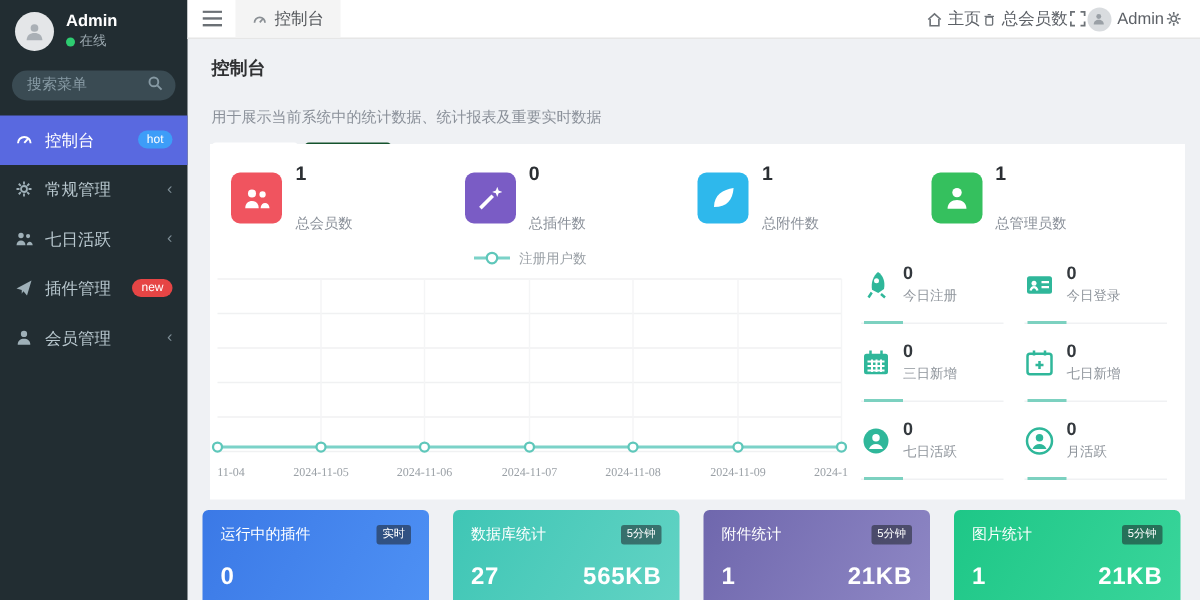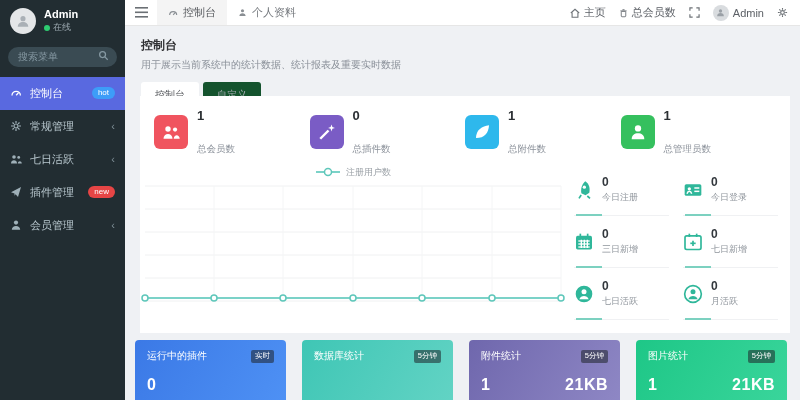--- a/index.html
+++ b/index.html
@@ -36,29 +36,29 @@
   .pill { font-size:8px; color:#fff; border-radius:7px; padding:1px 6px; line-height:10px; }
   .pill-hot { background:#3d9df8; }
   .pill-new { background:#e64545; }
 
   
   .navbar { position:absolute; left:125px; top:0; width:675px; height:26px; background:#fff; border-bottom:1px solid #e6e6e6; display:flex; align-items:stretch; }
   .nav-burger { width:32px; display:flex; align-items:center; justify-content:center; color:#6b7075; cursor:pointer; }
   .nav-tab { display:flex; align-items:center; gap:5px; padding:0 11px; font-size:11px; color:#73777c; cursor:pointer; }
   .nav-tab .nt-icon { display:flex; color:#8a8f94; }
   .nav-tab.active { background:#f4f4f4; color:#55585c; }
-  .nav-right { margin-left:auto; display:flex; align-items:center; gap:13px; padding-right:12px; }
+  .nav-right { margin-left:auto; display:flex; align-items:center; gap:1px; padding-right:12px; }
   .nav-action { display:flex; align-items:center; gap:4px; font-size:11px; color:#5c6066; cursor:pointer; }
   .nav-action .na-icon { display:flex; color:#6d7277; }
   .nav-avatar { width:16px; height:16px; border-radius:50%; background:#d9dcdf; display:flex; align-items:center; justify-content:center; color:#9aa0a6; }
 
   
   .content-header { position:absolute; left:125px; top:26px; width:675px; padding:11px 16px 0; }
   .page-title { font-size:12px; font-weight:bold; color:#303133; }
-  .page-subtitle { font-size:10px; color:#8a9099; margin-top:4px; }
+  .page-subtitle { font-size:10px; color:#8a9099; margin-top:17px; }
   .page-tabs { display:flex; margin-top:10px; }
   .page-tab { font-size:10px; padding:6px 14px; border-radius:3px 3px 0 0; cursor:pointer; }
   .page-tab.active { background:#fff; color:#55585c; }
   .page-tab.inactive { background:#14532d; color:#a3a8af; margin-left:4px; }
 
   
   .panel { position:absolute; left:140px; top:96px; width:650px; height:237px; background:#fff; }
   .stat-row { display:flex; padding:12px 14px 0; }
   .stat-card { width:25%; display:flex; align-items:center; gap:9px; }
   .stat-icon { width:34px; height:34px; border-radius:6px; display:flex; align-items:center; justify-content:center; color:#fff; flex:none; }
@@ -186,29 +186,20 @@
   </div>
   <div class="nav-tab active">
     <span class="nt-icon">
         <svg width="10" height="10" viewBox="0 0 12 12" fill="none" stroke="currentColor" stroke-width="1.4">
           <path d="M2 8.5a4.2 4.2 0 1 1 8.4 0"></path>
           <line x1="6.2" y1="8.3" x2="8.6" y2="5.6"></line>
         </svg>
       </span>
     <span>控制台</span>
   </div>
-  <div class="nav-tab">
-    <span class="nt-icon">
-        <svg width="9" height="9" viewBox="0 0 12 12" fill="currentColor">
-          <circle cx="6" cy="3.6" r="2.1"></circle>
-          <path d="M1.8 10.8c0-2.6 1.9-3.9 4.2-3.9s4.2 1.3 4.2 3.9z"></path>
-        </svg>
-      </span>
-    <span>个人资料</span>
-  </div>
 
   <div class="nav-right">
     <div class="nav-action">
       <span class="na-icon">
           <svg width="10" height="10" viewBox="0 0 12 12" fill="none" stroke="currentColor" stroke-width="1.3">
             <path d="M1 6 6 1.5 11 6"></path>
             <path d="M2.5 5.5V11h7V5.5"></path>
           </svg>
         </span>
       <span>主页</span>
@@ -347,20 +338,29 @@
         <g fill="#fff" stroke="#5ec7ba" stroke-width="1.5">
           <circle cx="5" cy="136" r="3"></circle>
             <circle cx="74" cy="136" r="3"></circle>
             <circle cx="143" cy="136" r="3"></circle>
           <circle cx="213" cy="136" r="3"></circle>
             <circle cx="282" cy="136" r="3"></circle>
             <circle cx="352" cy="136" r="3"></circle>
           <circle cx="421" cy="136" r="3"></circle>
         </g>
       </svg>
+      <div class="chart-xlabels">
+        <span style="left:14px">11-04</span>
+        <span style="left:74px">2024-11-05</span>
+        <span style="left:143px">2024-11-06</span>
+        <span style="left:213px">2024-11-07</span>
+        <span style="left:282px">2024-11-08</span>
+        <span style="left:352px">2024-11-09</span>
+        <span style="left:414px">2024-1</span>
+      </div>
     </div>
 
     <div class="mini-grid">
       <div class="mini-cell">
         <span class="mini-icon">
             <svg width="20" height="20" viewBox="0 0 12 12" fill="currentColor">
               <path d="M6.8.8c2 1.3 3 3.8 2.4 6.8L6.9 9.2 4.4 7.9C3.9 4.9 5 2.3 6.8.8z"></path>
               <circle cx="6.2" cy="4.3" r="1" fill="#fff"></circle>
               <path d="M4.3 9 3 11M8 9.6 9.6 11" stroke="currentColor" stroke-width="1" fill="none"></path>
             </svg>
@@ -460,20 +460,24 @@
     <div class="bcard-values">
       <span class="bcard-vl">0</span>
       <span class="bcard-vr"></span>
     </div>
   </div>
   <div class="bcard bcard-2">
     <div class="bcard-top">
       <span class="bcard-title">数据库统计</span>
       <span class="bcard-badge">5分钟</span>
     </div>
+    <div class="bcard-values">
+      <span class="bcard-vl">27</span>
+      <span class="bcard-vr">565KB</span>
+    </div>
   </div>
   <div class="bcard bcard-3">
     <div class="bcard-top">
       <span class="bcard-title">附件统计</span>
       <span class="bcard-badge">5分钟</span>
     </div>
     <div class="bcard-values">
       <span class="bcard-vl">1</span>
       <span class="bcard-vr">21KB</span>
     </div>

